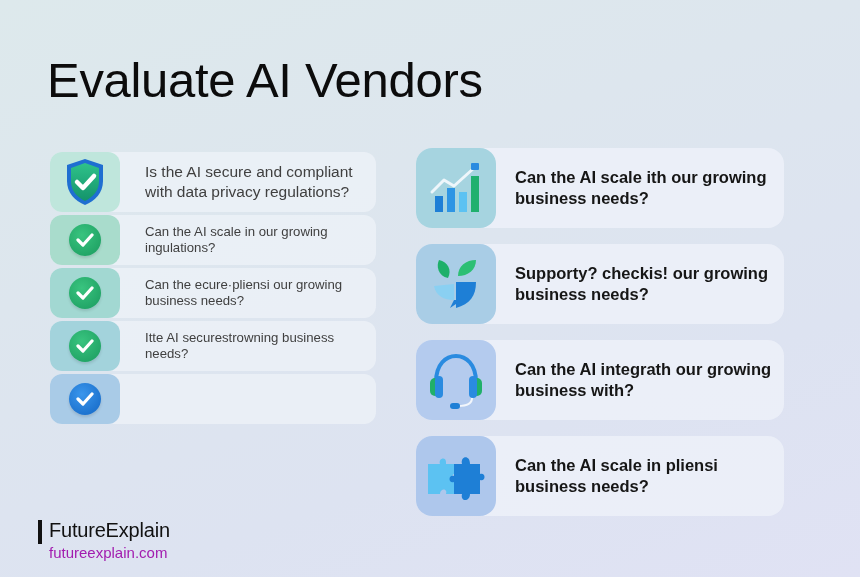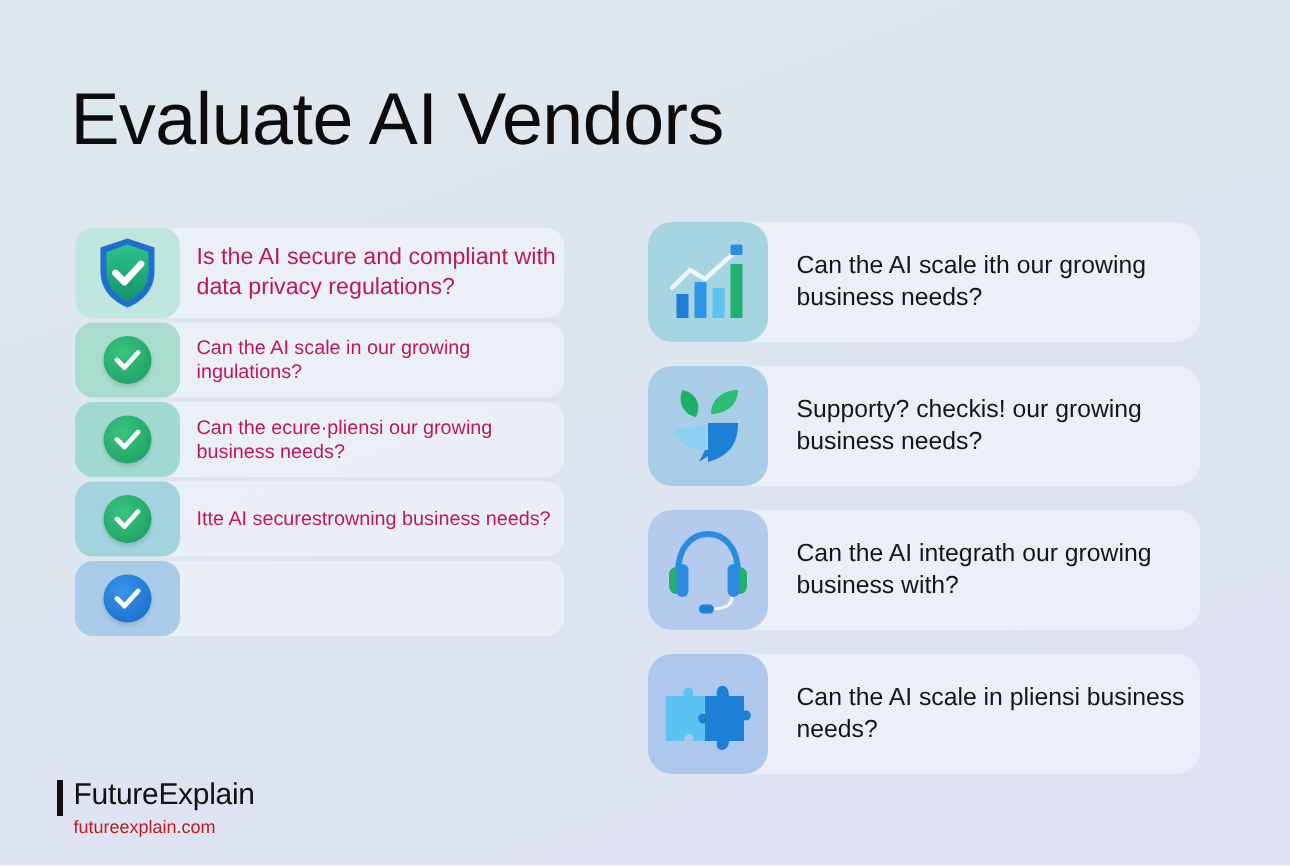--- a/index.html
+++ b/index.html
@@ -27,52 +27,52 @@
     width: 70px; height: 100%; border-radius: 12px;
     display: flex; align-items: center; justify-content: center;
     flex: 0 0 70px;
   }
   .ltile.teal { background: #a9dccc; }
   .ltile.teal2 { background: #a2d8d2; }
   .ltile.blue { background: #a9cbe7; }
   .ltile.lav { background: #b2c5ea; }
   .ltile.mint { background: #bfe6dc; }
   .ltext {
-    padding-left: 11px; font-size: 13.2px; line-height: 16px; color: #be185d;
+    padding-left: 25px; font-size: 13.2px; line-height: 16px; color: #404040;
   }
   .lrow.first .ltext { font-size: 15.5px; line-height: 20px; }
   .check {
     width: 32px; height: 32px; border-radius: 50%;
     display: flex; align-items: center; justify-content: center;
     box-shadow: 0 2px 3px rgba(0,0,0,0.12);
   }
   .check.green { background: radial-gradient(circle at 40% 35%, #39c47f, #1a9a5e); }
   .check.bluec { background: radial-gradient(circle at 40% 35%, #3a96ec, #1366c4); }
 
-  .right-col { position: absolute; left: 432px; top: 148px; width: 368px; }
+  .right-col { position: absolute; left: 416px; top: 148px; width: 368px; font-weight: bold; }
   .rrow {
     position: relative; height: 80px; margin-bottom: 16px;
     border-radius: 16px;
     background: rgba(236, 240, 248, 0.9);
     display: flex; align-items: center;
   }
   .rtile {
     width: 80px; height: 80px; border-radius: 16px; flex: 0 0 80px;
     display: flex; align-items: center; justify-content: center;
   }
   .rtile.t1 { background: #a6d4e0; }
   .rtile.t2 { background: #a9cde6; }
   .rtile.t3 { background: #b4cbee; }
   .rtile.t4 { background: #aec7ec; }
   .rtext { padding-left: 19px; font-size: 16.5px; line-height: 21px; color: #161616; }
 
   .footer { position: absolute; left: 38px; top: 518px; }
   .footer-bar { position: absolute; left: 0; top: 2px; width: 4px; height: 24px; background: #111; }
   .brand { position: absolute; left: 11px; top: 1px; font-size: 20px; font-weight: 400; color: #111; white-space: nowrap; letter-spacing: -0.2px; }
-  .site { position: absolute; left: 11px; top: 26px; font-size: 12px; color: #b91c1c; white-space: nowrap; }
+  .site { position: absolute; left: 11px; top: 26px; font-size: 15px; color: #a21caf; white-space: nowrap; }
 </style>
 </head>
 <body>
 
 <h1 class="title">Evaluate AI Vendors</h1>
 
 <div class="left-col">
   <div class="lrow first">
     <div class="ltile mint">
       <svg width="44" height="50" viewBox="0 0 44 50">

